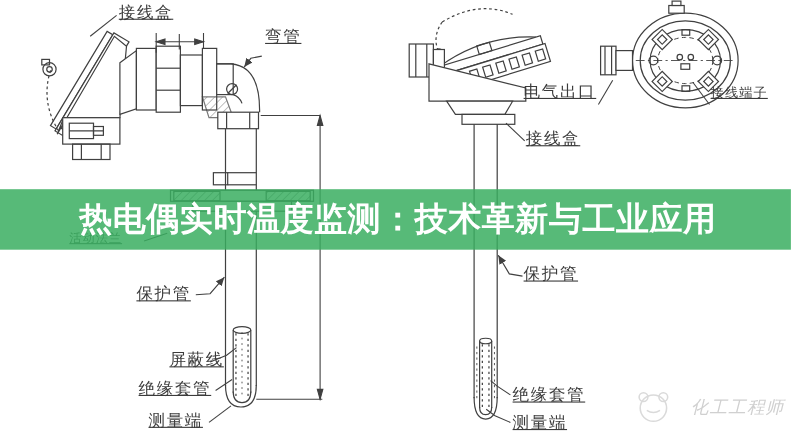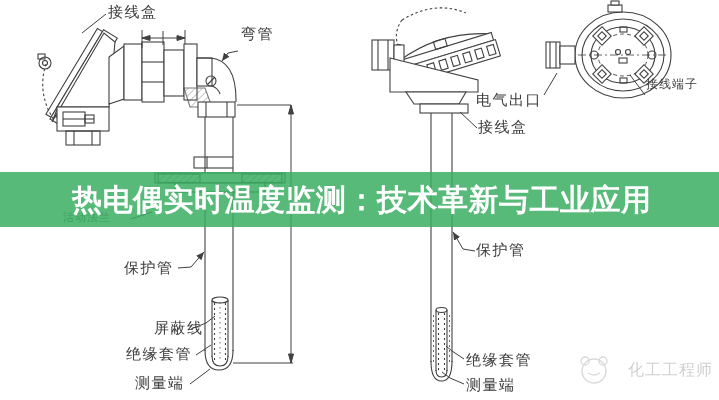--- a/index.html
+++ b/index.html
@@ -3,35 +3,35 @@
 <meta charset="utf-8">
 <style>
   html,body{margin:0;padding:0;background:#fff;}
   .stage{
     position:relative;width:719px;height:400px;background:#ffffff;
     font-family:"Liberation Sans","DejaVu Sans",sans-serif;overflow:hidden;
   }
   .drawing{position:absolute;left:0;top:0;z-index:1;}
   .lbl{
     position:absolute;z-index:2;color:#3b3b3b;font-size:15px;letter-spacing:1.5px;
-    white-space:nowrap;line-height:1.1;
+    white-space:nowrap;line-height:1.1;text-decoration:underline;
   }
   .lbl.small{font-size:11px;letter-spacing:1px;text-align:center;}
   .lbl.flange{color:#3f4f44;}
   .banner{
     position:absolute;left:0;top:172px;width:719px;height:55px;z-index:3;
     background:rgba(57,174,96,0.85);
   }
   .banner-title{
     display:block;padding-left:72px;line-height:55px;font-size:30px;font-weight:bold;
     color:#ffffff;letter-spacing:0.5px;white-space:nowrap;
   }
   .watermark-text{
     position:absolute;left:628px;top:360px;z-index:2;color:#d0d0d0;
-    font-size:16px;letter-spacing:1px;white-space:nowrap;
+    font-size:16px;letter-spacing:1px;white-space:nowrap;font-style:italic;
   }
 </style>
 </head>
 <body>
 
 <div class="stage">
 
   <svg class="drawing" width="719" height="400" viewBox="0 0 719 400">
     <defs>
       <marker id="arr" markerWidth="9" markerHeight="8" refX="8" refY="3.5" orient="auto">
@@ -232,21 +232,21 @@
   </svg>
 
   <div class="lbl" style="left:108px;top:4px">接线盒</div>
   <div class="lbl" style="left:241px;top:26px">弯管</div>
   <div class="lbl small flange" style="left:63px;top:211px;z-index:2">活动法兰</div>
   <div class="lbl" style="left:124px;top:260px">保护管</div>
   <div class="lbl" style="left:154px;top:320px">屏蔽线</div>
   <div class="lbl" style="left:126px;top:346px">绝缘套管</div>
   <div class="lbl" style="left:135px;top:375px">测量端</div>
 
-  <div class="lbl" style="left:476px;top:92px">电气出口</div>
+  <div class="lbl" style="left:476px;top:76px">电气出口</div>
   <div class="lbl" style="left:478px;top:119px">接线盒</div>
   <div class="lbl" style="left:476px;top:242px">保护管</div>
   <div class="lbl" style="left:466px;top:352px">绝缘套管</div>
   <div class="lbl" style="left:466px;top:377px">测量端</div>
 
   <div class="lbl" style="left:646px;top:78px;font-size:12px;letter-spacing:1px">接线端子</div>
 
   <div class="banner">
     <span class="banner-title">热电偶实时温度监测：技术革新与工业应用</span>
   </div>

